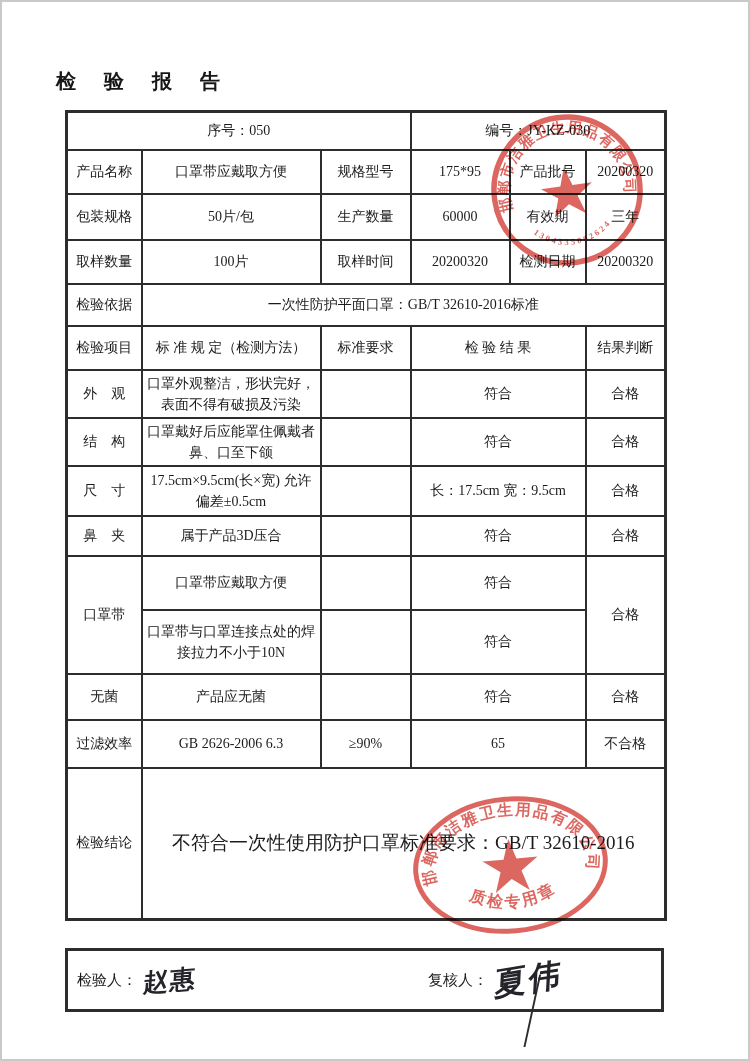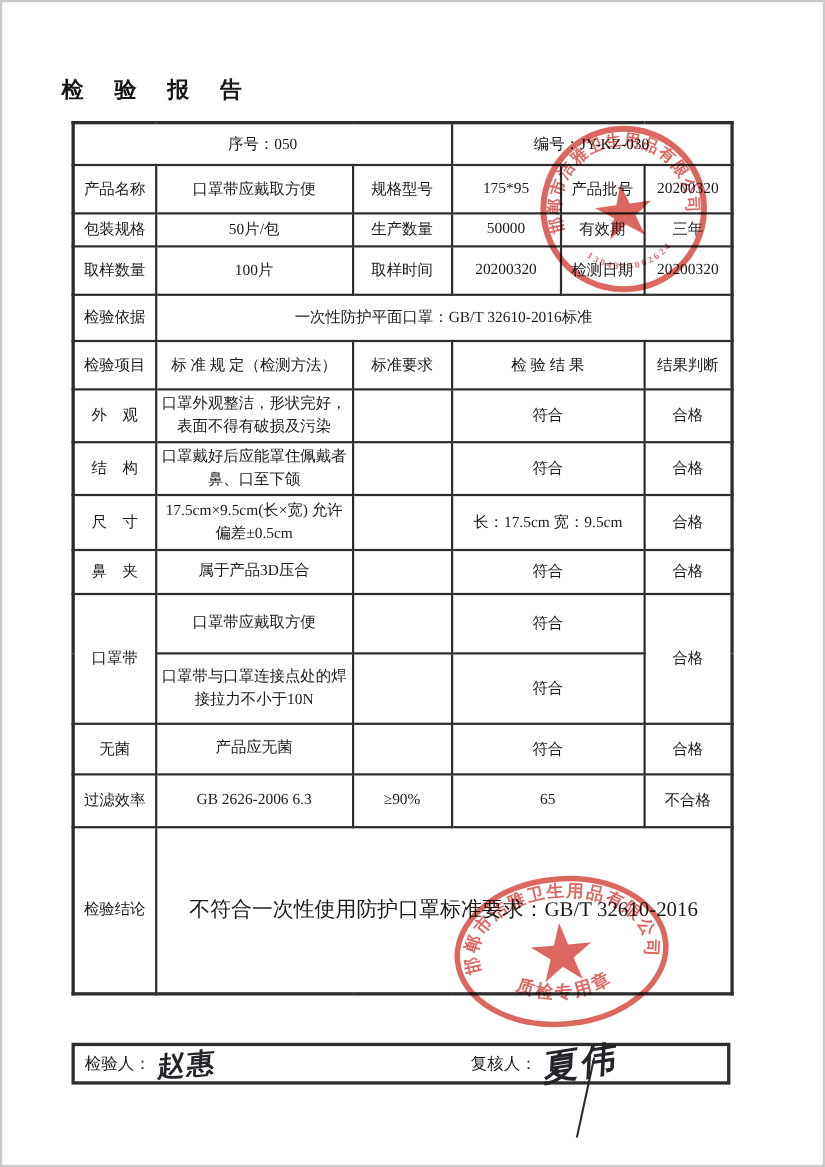--- a/index.html
+++ b/index.html
@@ -20,21 +20,21 @@
   }
   table.doc td{
     border:2px solid #2d2d2d;text-align:center;vertical-align:middle;
     font-size:14px;padding:2px 4px;
   }
   td.left-cell{text-align:left;padding-left:9px;font-size:15px;}
   td.reg-cell{font-size:13px;line-height:1.5;padding:2px 12px;}
   td.label-cell{font-size:14px;}
   td.item-cell{font-size:15px;}
   .sig-box{
-    position:absolute;left:63px;top:946px;width:599px;height:38px;
+    position:absolute;left:63px;top:946px;width:599px;height:64px;
     box-sizing:border-box;border:3px solid #2d2d2d;
   }
   .sig-group{position:absolute;top:0;height:100%;display:flex;align-items:center;}
   .sig-group.inspector{left:9px;}
   .sig-group.reviewer{left:360px;}
   .sig-label{font-size:15px;}
   .sig-name{
     display:inline-block;font-weight:bold;color:#24242a;
     transform:rotate(-5deg) skewX(-8deg);margin-left:6px;
   }
@@ -74,25 +74,25 @@
 
       <tr style="height:44px">
         <td class="label-cell">产品名称</td>
         <td>口罩带应戴取方便</td>
         <td class="label-cell">规格型号</td>
         <td>175*95</td>
         <td class="label-cell">产品批号</td>
         <td>20200320</td>
       </tr>
 
-      <tr style="height:30px">
+      <tr style="height:46px">
         <td class="label-cell">包装规格</td>
         <td>50片/包</td>
         <td class="label-cell">生产数量</td>
-        <td>50000</td>
+        <td>60000</td>
         <td class="label-cell">有效期</td>
         <td>三年</td>
       </tr>
 
       <tr style="height:44px">
         <td class="label-cell">取样数量</td>
         <td>100片</td>
         <td class="label-cell">取样时间</td>
         <td>20200320</td>
         <td class="label-cell">检测日期</td>

